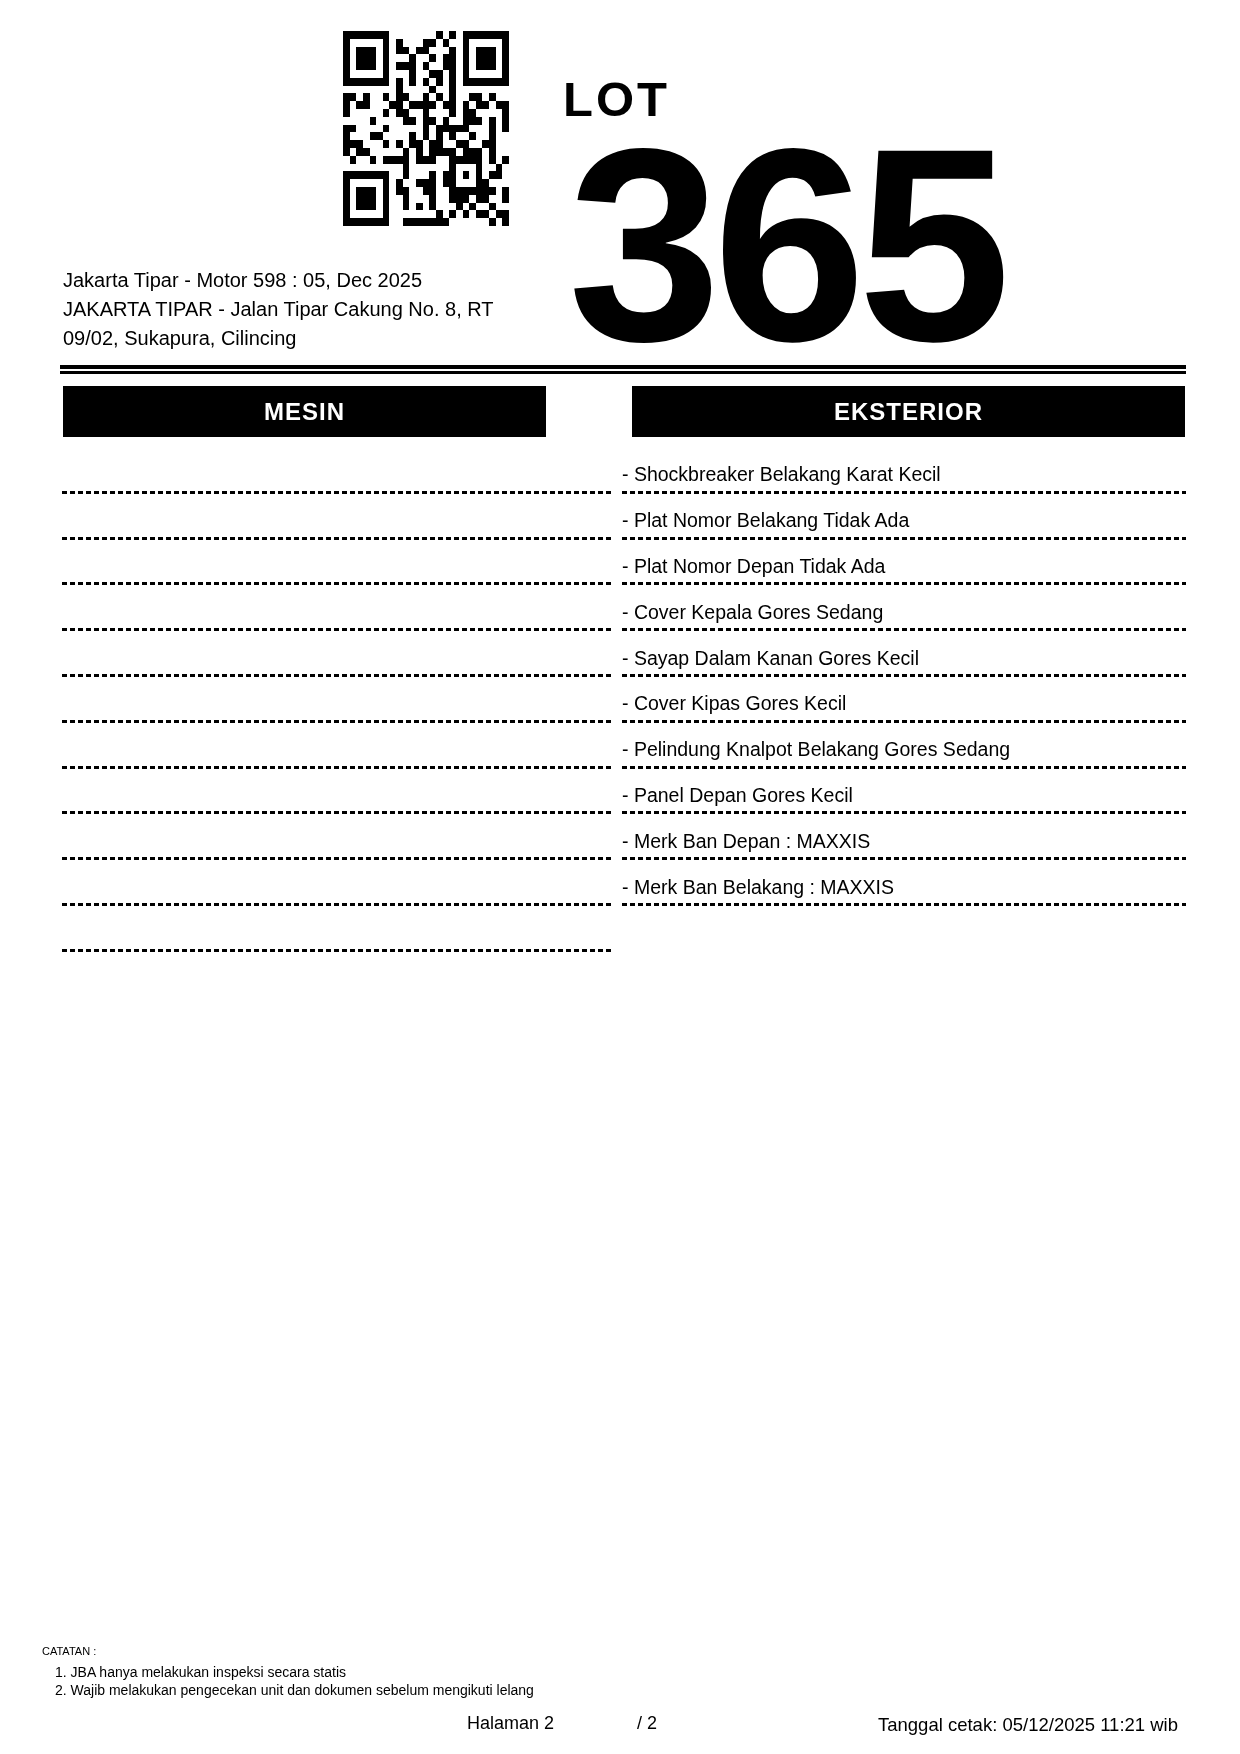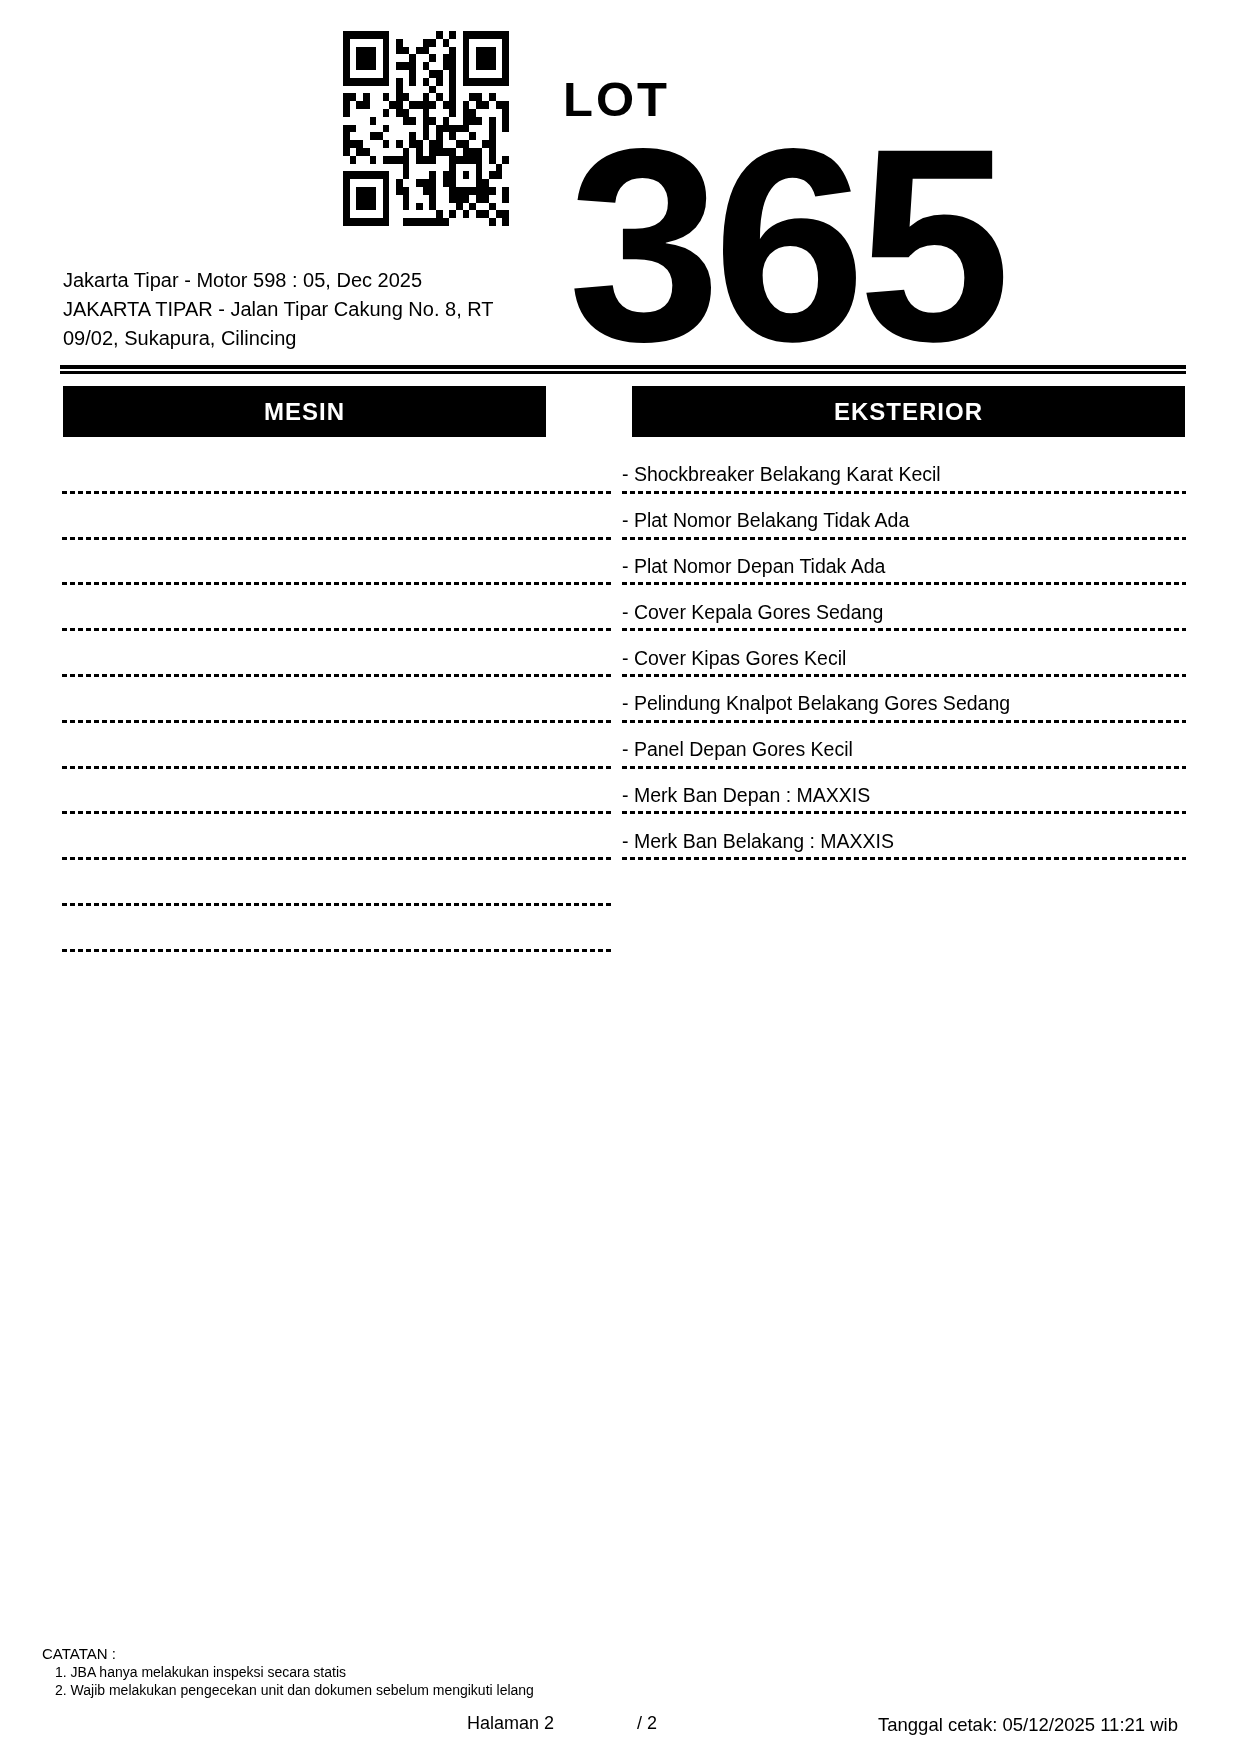--- a/index.html
+++ b/index.html
@@ -53,21 +53,21 @@
     display:flex; align-items:flex-end;
     box-sizing:border-box; padding-bottom:8px;
   }
   .row .txt { font-size:19.5px; line-height:1.1; white-space:nowrap; }
   .row .dots {
     position:absolute; left:0; right:0; bottom:0; height:3px;
     background:repeating-linear-gradient(90deg, #000 0 5px, transparent 5px 8px);
   }
 
   
-  .notes-title { position:absolute; left:42px; top:1645px; font-size:15px; }
+  .notes-title { position:absolute; left:42px; top:1645px; font-size:11px; }
   .notes { position:absolute; left:55px; top:1664px; font-size:14px; line-height:17.5px; }
   .page-label { position:absolute; left:467px; top:1713px; font-size:18px; }
   .page-total { position:absolute; left:637px; top:1713px; font-size:18px; }
   .print-date { position:absolute; left:878px; top:1714px; font-size:18.5px; }
 </style>
 </head>
 <body>
 
 <div class="page">
 
@@ -441,20 +441,24 @@
       </div>
       <div class="row">
         <span class="txt">- Plat Nomor Depan Tidak Ada</span>
         <div class="dots"></div>
       </div>
       <div class="row">
         <span class="txt">- Cover Kepala Gores Sedang</span>
         <div class="dots"></div>
       </div>
       <div class="row">
+        <span class="txt">- Sayap Dalam Kanan Gores Kecil</span>
+        <div class="dots"></div>
+      </div>
+      <div class="row">
         <span class="txt">- Cover Kipas Gores Kecil</span>
         <div class="dots"></div>
       </div>
       <div class="row">
         <span class="txt">- Pelindung Knalpot Belakang Gores Sedang</span>
         <div class="dots"></div>
       </div>
       <div class="row">
         <span class="txt">- Panel Depan Gores Kecil</span>
         <div class="dots"></div>

